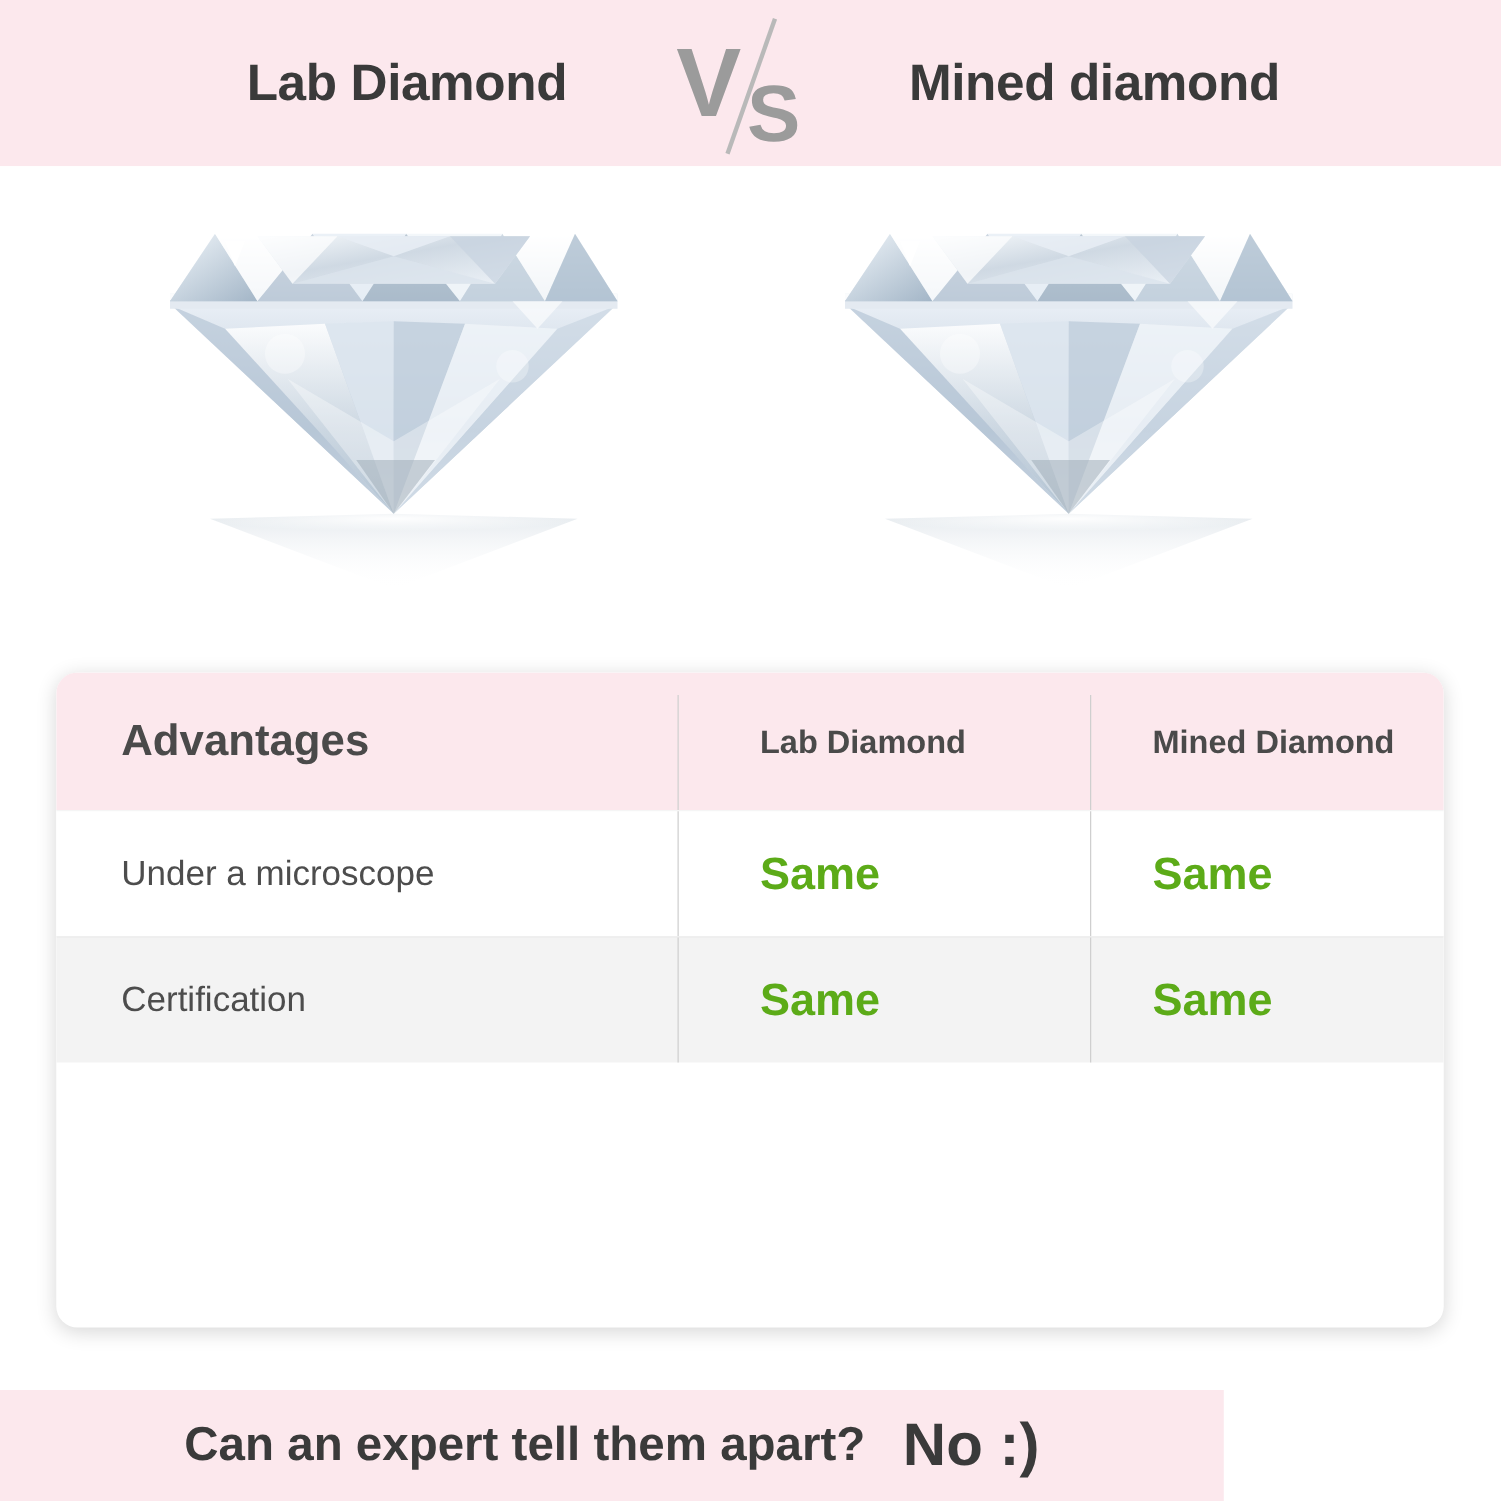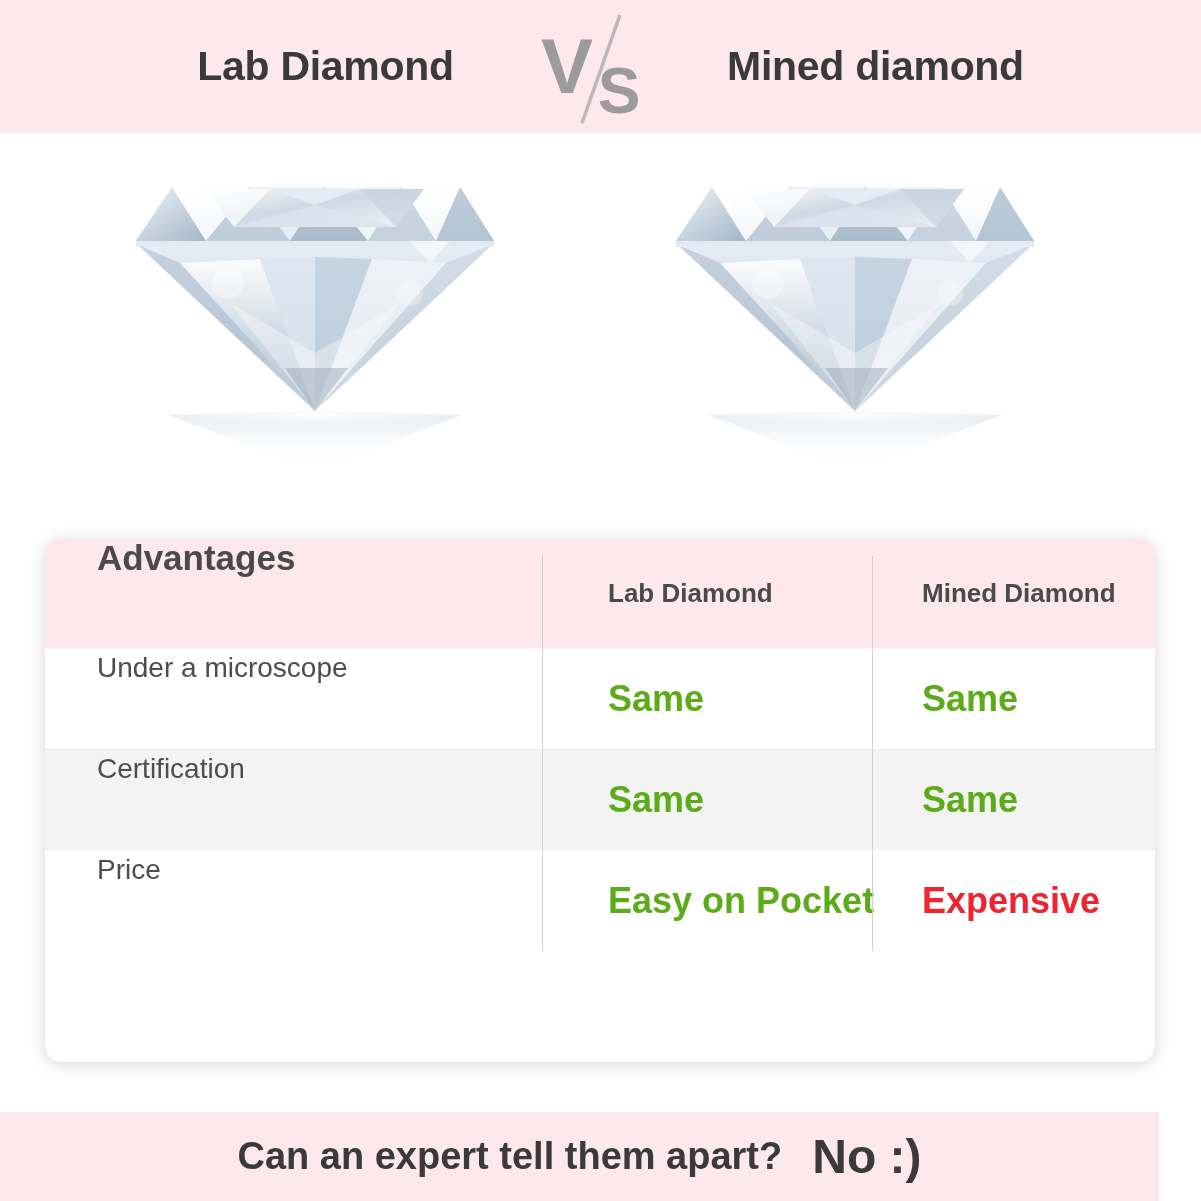--- a/index.html
+++ b/index.html
@@ -51,21 +51,21 @@
   }
   .trow{ position:relative; display:flex; width:100%; }
 
   .thead{
     height:110px; background:#fce8ed;
   }
   .tbody-row{ border-top:1px solid rgba(0,0,0,0.04); }
   .row-white{ background:#ffffff; }
   .row-gray { background:#f3f3f3; }
 
-  .c0{ width:497px; flex:0 0 497px; display:flex; align-items:flex-start; padding-left:52px; padding-right:14px; }
+  .c0{ width:497px; flex:0 0 497px; display:flex; align-items:center; padding-left:52px; padding-right:14px; }
   .c1{ width:330px; flex:0 0 330px; display:flex; align-items:center; padding-left:66px; }
   .c2{ width:283px; flex:0 0 283px; display:flex; align-items:center; padding-left:50px; }
 
   .divider{
     position:absolute; top:0; bottom:0; width:1px; background:#cfcfcf;
   }
   .div1{ left:497px; }
   .div2{ left:827px; }
   .thead .divider{ top:18px; bottom:0; }
 
@@ -77,21 +77,21 @@
   .val-green{ color:#5cab18; }
   .val-red  { color:#ee2530; }
 
   .r-h1{ height:101px; }
   .r-h2{ height:101px; }
   .r-h3{ height:101px; }
   .r-h4{ height:110px; }
 
   
   .bottom-banner{
-    position:absolute; left:0; top:1112px; width:1159px; height:89px;
+    position:absolute; left:0; top:1112px; width:979px; height:89px;
     background:#fce8ed;
     display:flex; align-items:center; justify-content:center; gap:30px;
   }
   .bottom-q{ font-size:38px; font-weight:bold; color:#3a3a3a; }
   .bottom-a{ font-size:48px; font-weight:bold; color:#3a3a3a; }
 </style>
 </head>
 <body>
 
 <div class="top-banner">
@@ -298,33 +298,20 @@
         <span class="feat">Certification</span>
       </div>
     <div class="c1">
         <span class="val val-green">Same</span>
       </div>
     <div class="c2">
         <span class="val val-green">Same</span>
       </div>
   </div>
 
-  <div class="trow tbody-row row-white r-h3">
-    <div class="divider div1"></div>
-    <div class="divider div2"></div>
-    <div class="c0">
-        <span class="feat">Price</span>
-      </div>
-    <div class="c1">
-        <span class="val val-green">Easy on Pocket</span>
-      </div>
-    <div class="c2">
-        <span class="val val-red">Expensive</span>
-      </div>
-  </div>
 
 
 </div>
 
 <div class="bottom-banner">
   <span class="bottom-q">Can an expert tell them apart?</span>
   <span class="bottom-a">No :)</span>
 </div>
 
 </body></html>

